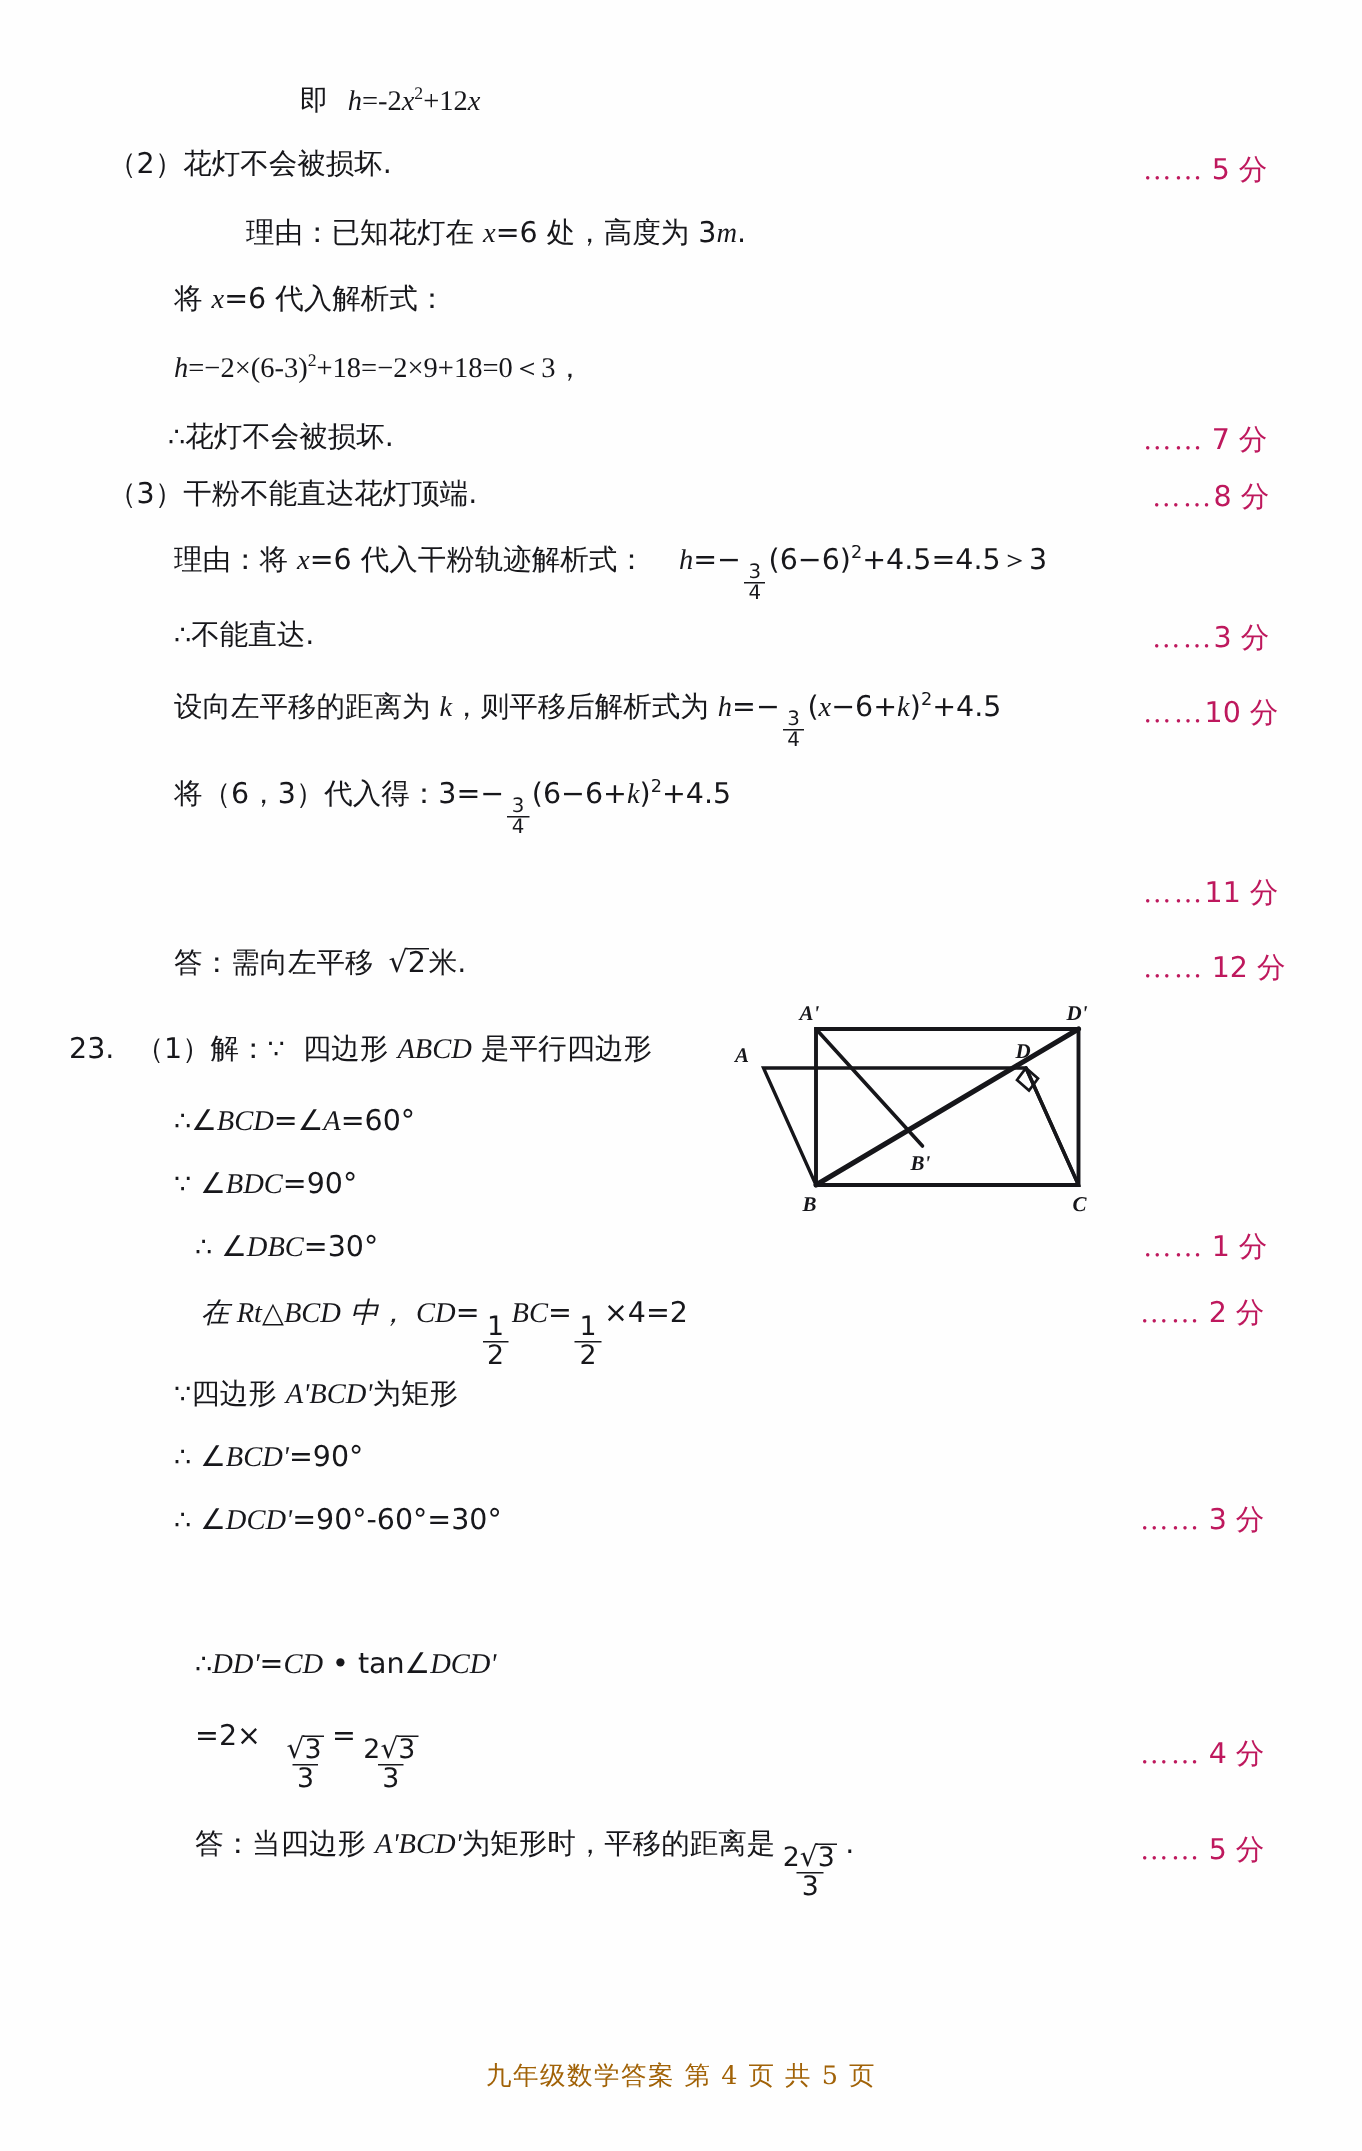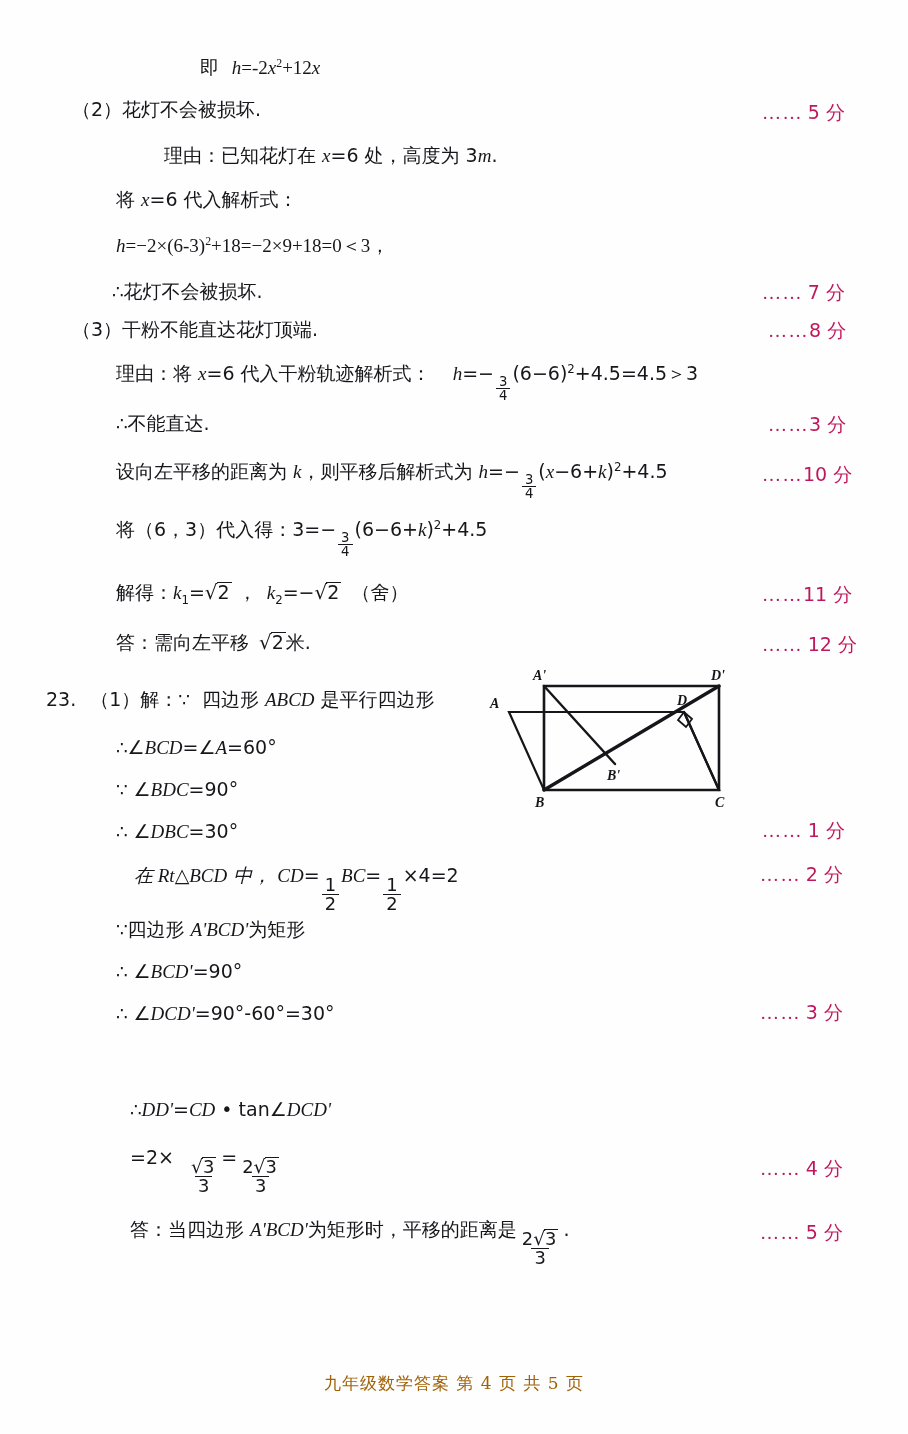--- a/index.html
+++ b/index.html
@@ -163,25 +163,20 @@
     <span class="dots">……</span><span class="fen">10 分</span>
   </div>
 
   <div class="line cn" style="left:116px; top:520px;">
     将（6，3）代入得：3=−<span class="frac small">
         <span class="num">3</span>
         <span class="den">4</span>
       </span>(6−6+<span class="mi">k</span>)<sup>2</sup>+4.5
   </div>
 
-  <div class="line cn" style="left:116px; top:582px;">
-    解得：<span class="mi">k</span><sub>1</sub>=<span class="sqrt"><span class="rad">√</span><span class="rdc">2</span></span> ，
-    <span style="display:inline-block;width:4px"></span><span class="mi">k</span><sub>2</sub>=−<span class="sqrt"><span class="rad">√</span><span class="rdc">2</span></span>
-    <span style="display:inline-block;width:4px"></span>（舍）
-  </div>
   <div class="score" style="left:762px; top:582px;">
     <span class="dots">……</span><span class="fen">11 分</span>
   </div>
 
   <div class="line cn" style="left:116px; top:632px;">
     答：需向左平移 <span style="display:inline-block;width:4px"></span><span class="sqrt"><span class="rad">√</span><span class="rdc">2</span></span>米.
   </div>
   <div class="score" style="left:762px; top:632px;">
     <span class="dots">……</span> <span class="fen">12 分</span>
   </div>
@@ -193,21 +188,21 @@
   </div>
 
   <div class="line cn" style="left:116px; top:738px;">
     <span class="therefore">∴</span>∠<span class="mi">BCD</span>=∠<span class="mi">A</span>=60°
   </div>
 
   <div class="line cn" style="left:116px; top:780px;">
     <span class="because">∵</span> ∠<span class="mi">BDC</span>=90°
   </div>
 
-  <div class="line cn" style="left:116px; top:822px;">
+  <div class="line cn" style="left:130px; top:822px;">
     <span class="therefore">∴</span> ∠<span class="mi">DBC</span>=30°
   </div>
   <div class="score" style="left:762px; top:818px;">
     <span class="dots">……</span> <span class="fen">1 分</span>
   </div>
 
   <div class="line cn" style="left:134px; top:866px;">
     <span class="mi">在 Rt</span>△<span class="mi">BCD</span> <span class="mi">中，</span> <span class="mi">CD</span>=<span class="frac">
         <span class="num">1</span>
         <span class="den">2</span>

